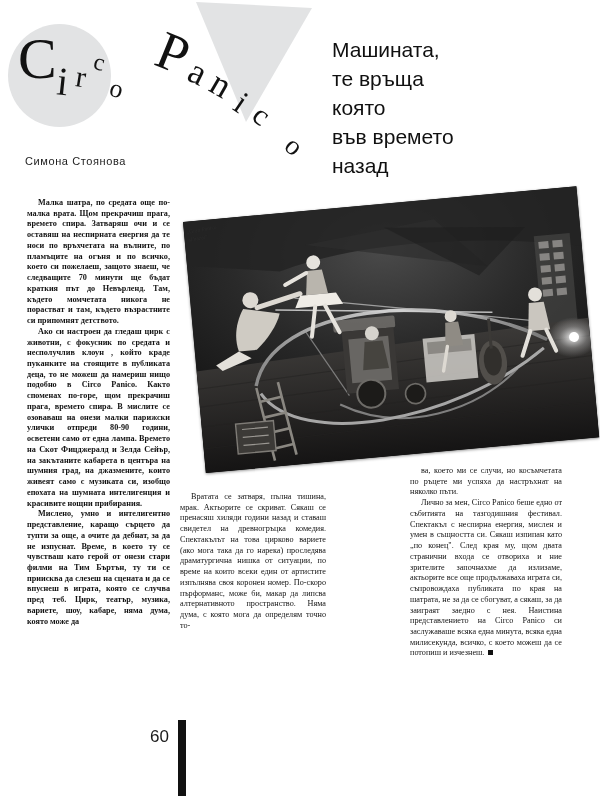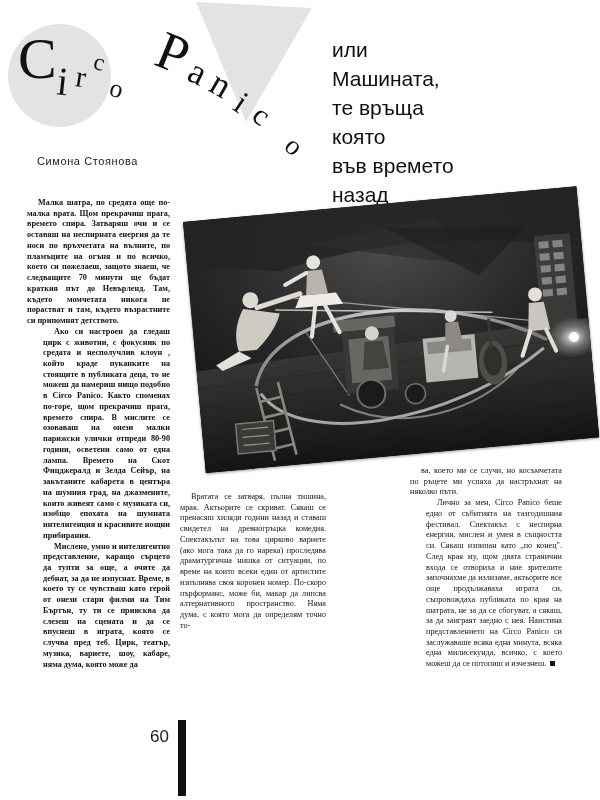--- a/index.html
+++ b/index.html
@@ -61,21 +61,20 @@
   .L-o2 { left: 287px; top: 132px; font-size: 28px; transform: rotate(42deg); }
 
   
   #byline {
     position: absolute;
     left: 25px; top: 155px;
     font-family: "Liberation Sans", sans-serif;
     font-size: 11px;
     letter-spacing: 0.6px;
     color: #1d1d1d;
-    margin-left: 12px;
   }
 
   
   #subtitle {
     position: absolute;
     left: 332px; top: 36px;
     width: 258px;
     font-family: "Liberation Sans", sans-serif;
     font-size: 21px;
     line-height: 1.38;
@@ -119,21 +118,21 @@
     position: absolute;
     font-family: "Liberation Serif", serif;
     font-size: 8.2px;
     line-height: 1.31;
     text-align: justify;
     color: #131313;
     hyphens: auto;
     -webkit-hyphens: auto;
   }
   .col p { margin: 0; text-indent: 11px; }
-  .col p + p { margin-top: 0px; margin-left: 16px; }
+  .col p + p { margin-top: 0px; }
 
   #col1 { left: 27px;  top: 198px; width: 143px; font-weight: bold; }
   #col2 { left: 180px; top: 492px; width: 146px; }
   #col3 { left: 410px; top: 466px; width: 152px; }
 
   
   #page-number {
     position: absolute;
     left: 150px; top: 727px;
     font-family: "Liberation Sans", sans-serif;
@@ -173,21 +172,20 @@
     <span class="logo-letter L-a">a</span>
     <span class="logo-letter L-n">n</span>
     <span class="logo-letter L-i2">i</span>
     <span class="logo-letter L-c2">c</span>
     <span class="logo-letter L-o2">o</span>
   </div>
 
   <div id="byline">Симона Стоянова</div>
 
   <div id="subtitle">
-    <span class="ln">или</span>
     <span class="ln">Машината,</span>
     <span class="ln">те връща</span>
     <span class="ln">която</span>
     <span class="ln">във времето</span>
     <span class="ln">назад</span>
   </div>
 
   <div id="photo-wrap">
     <div id="photo">
       <svg width="395" height="252" viewBox="0 0 395 252">

